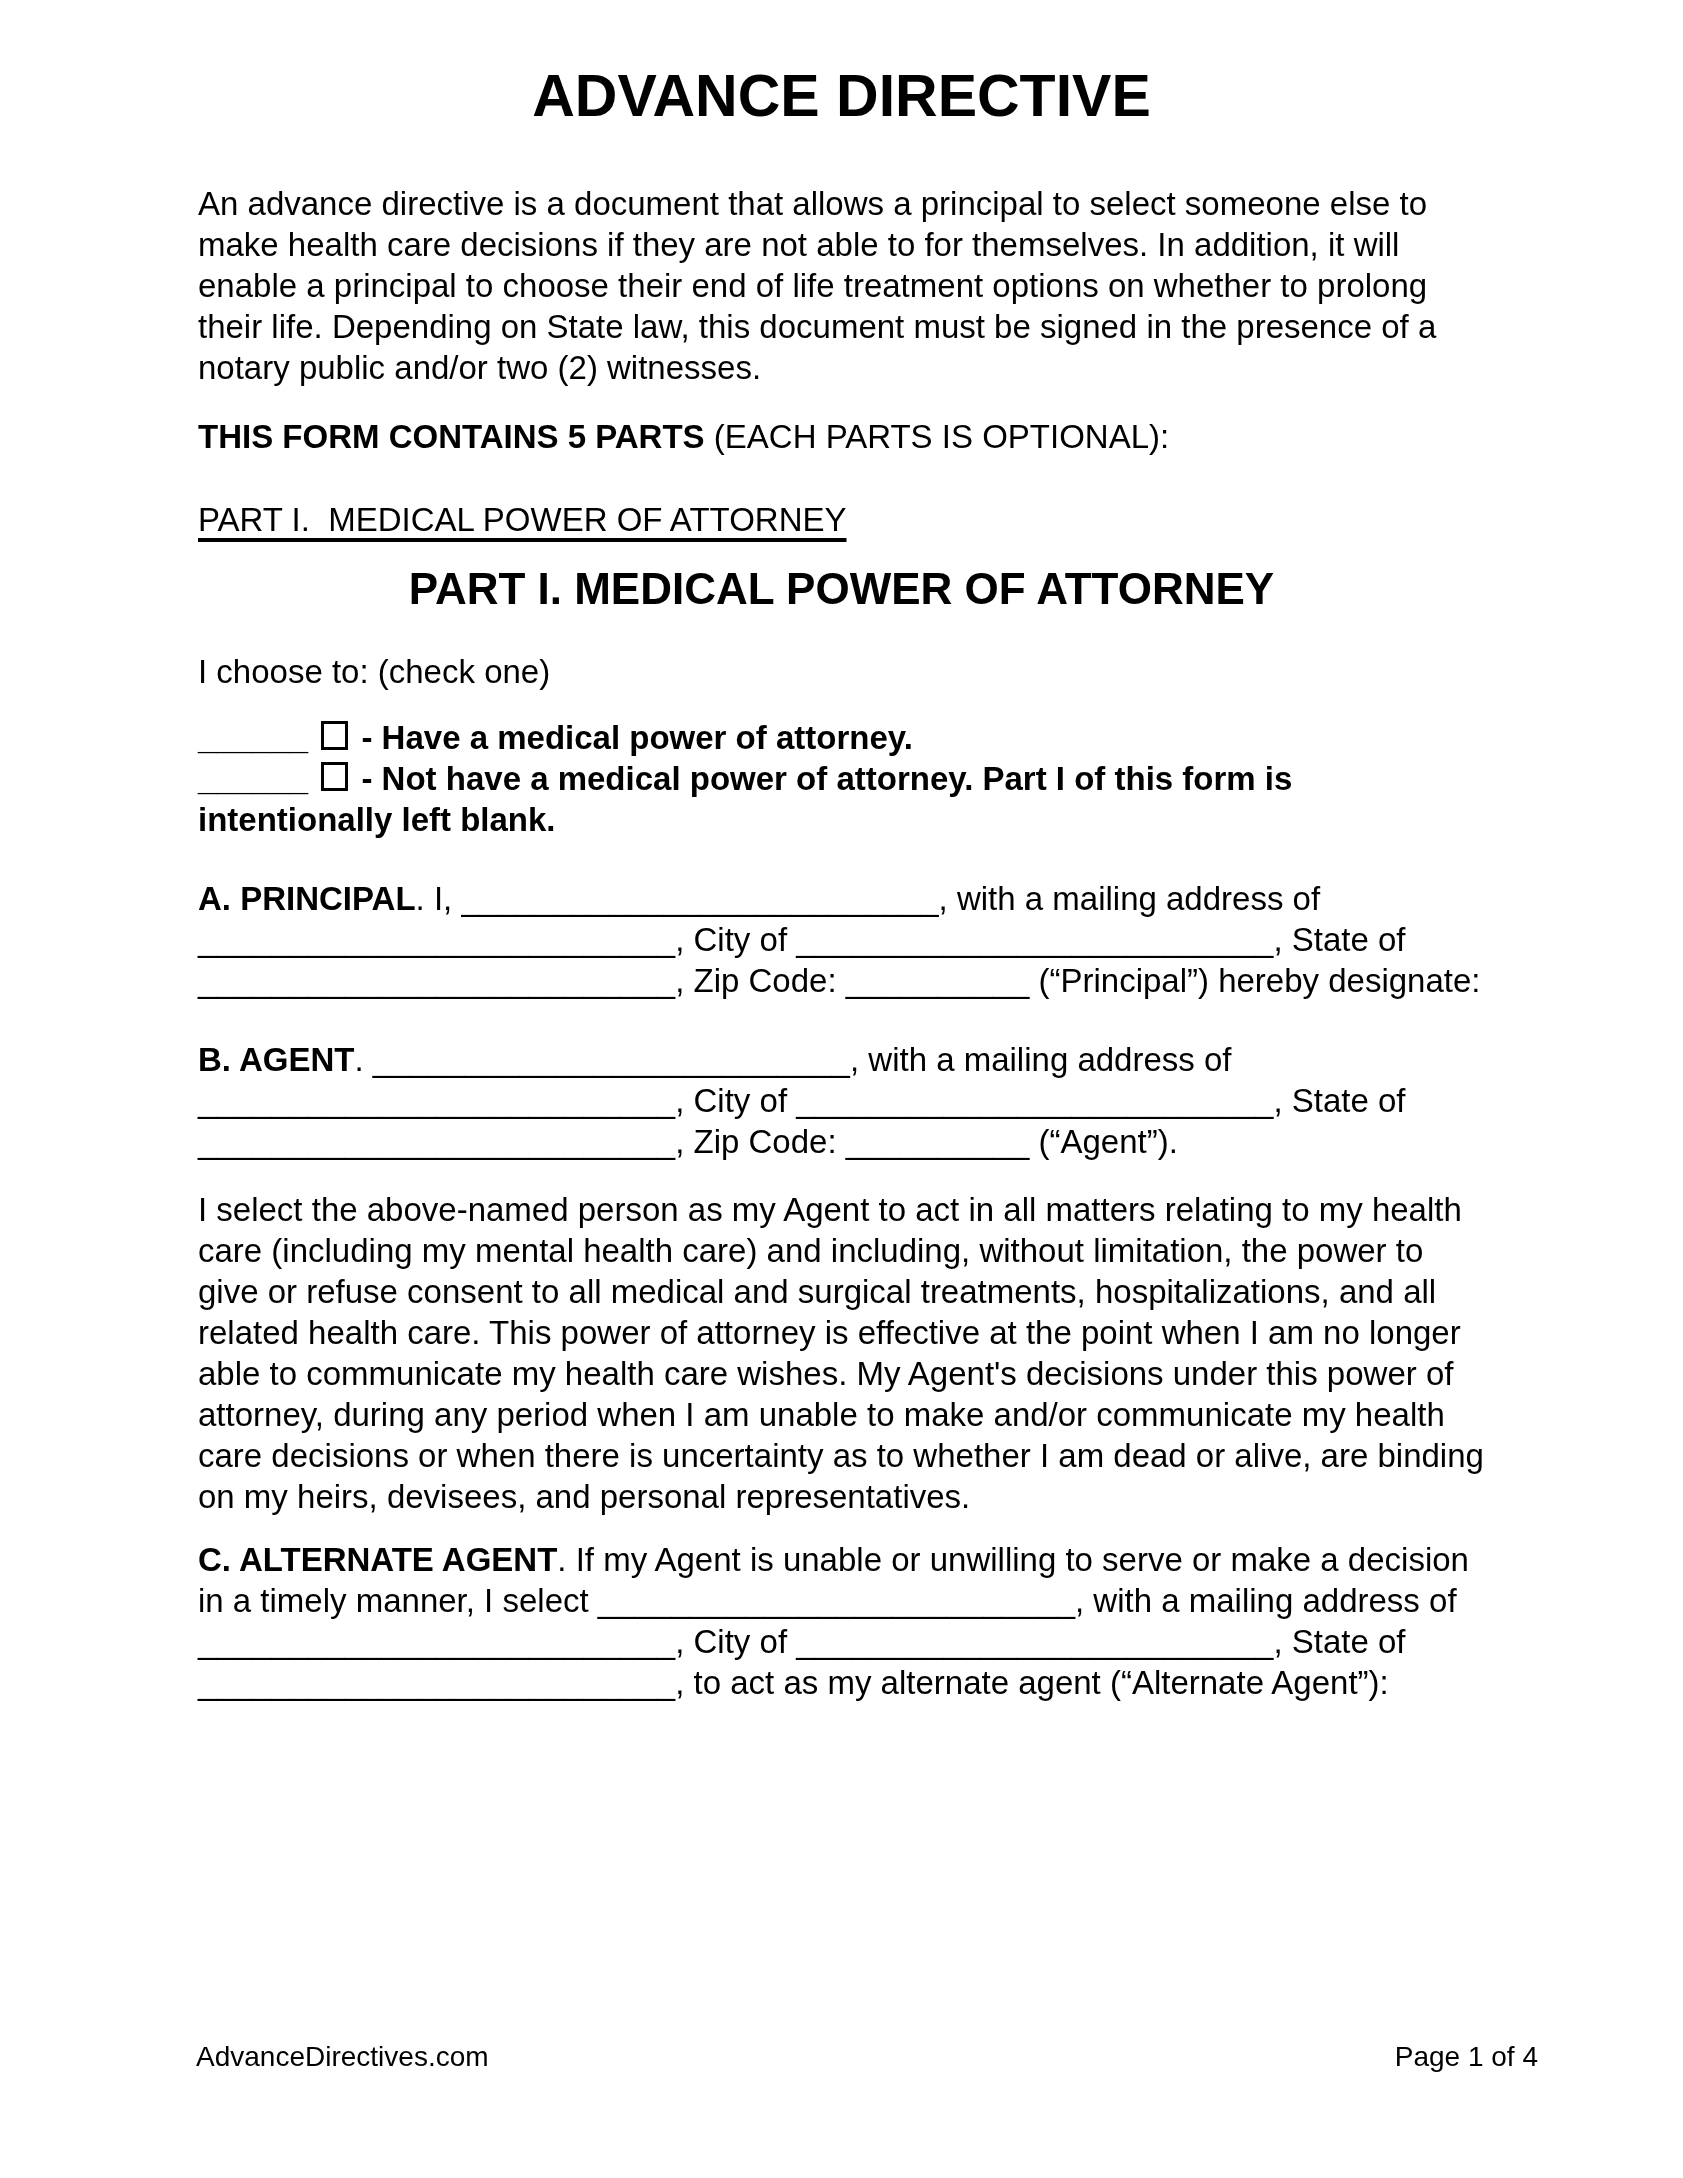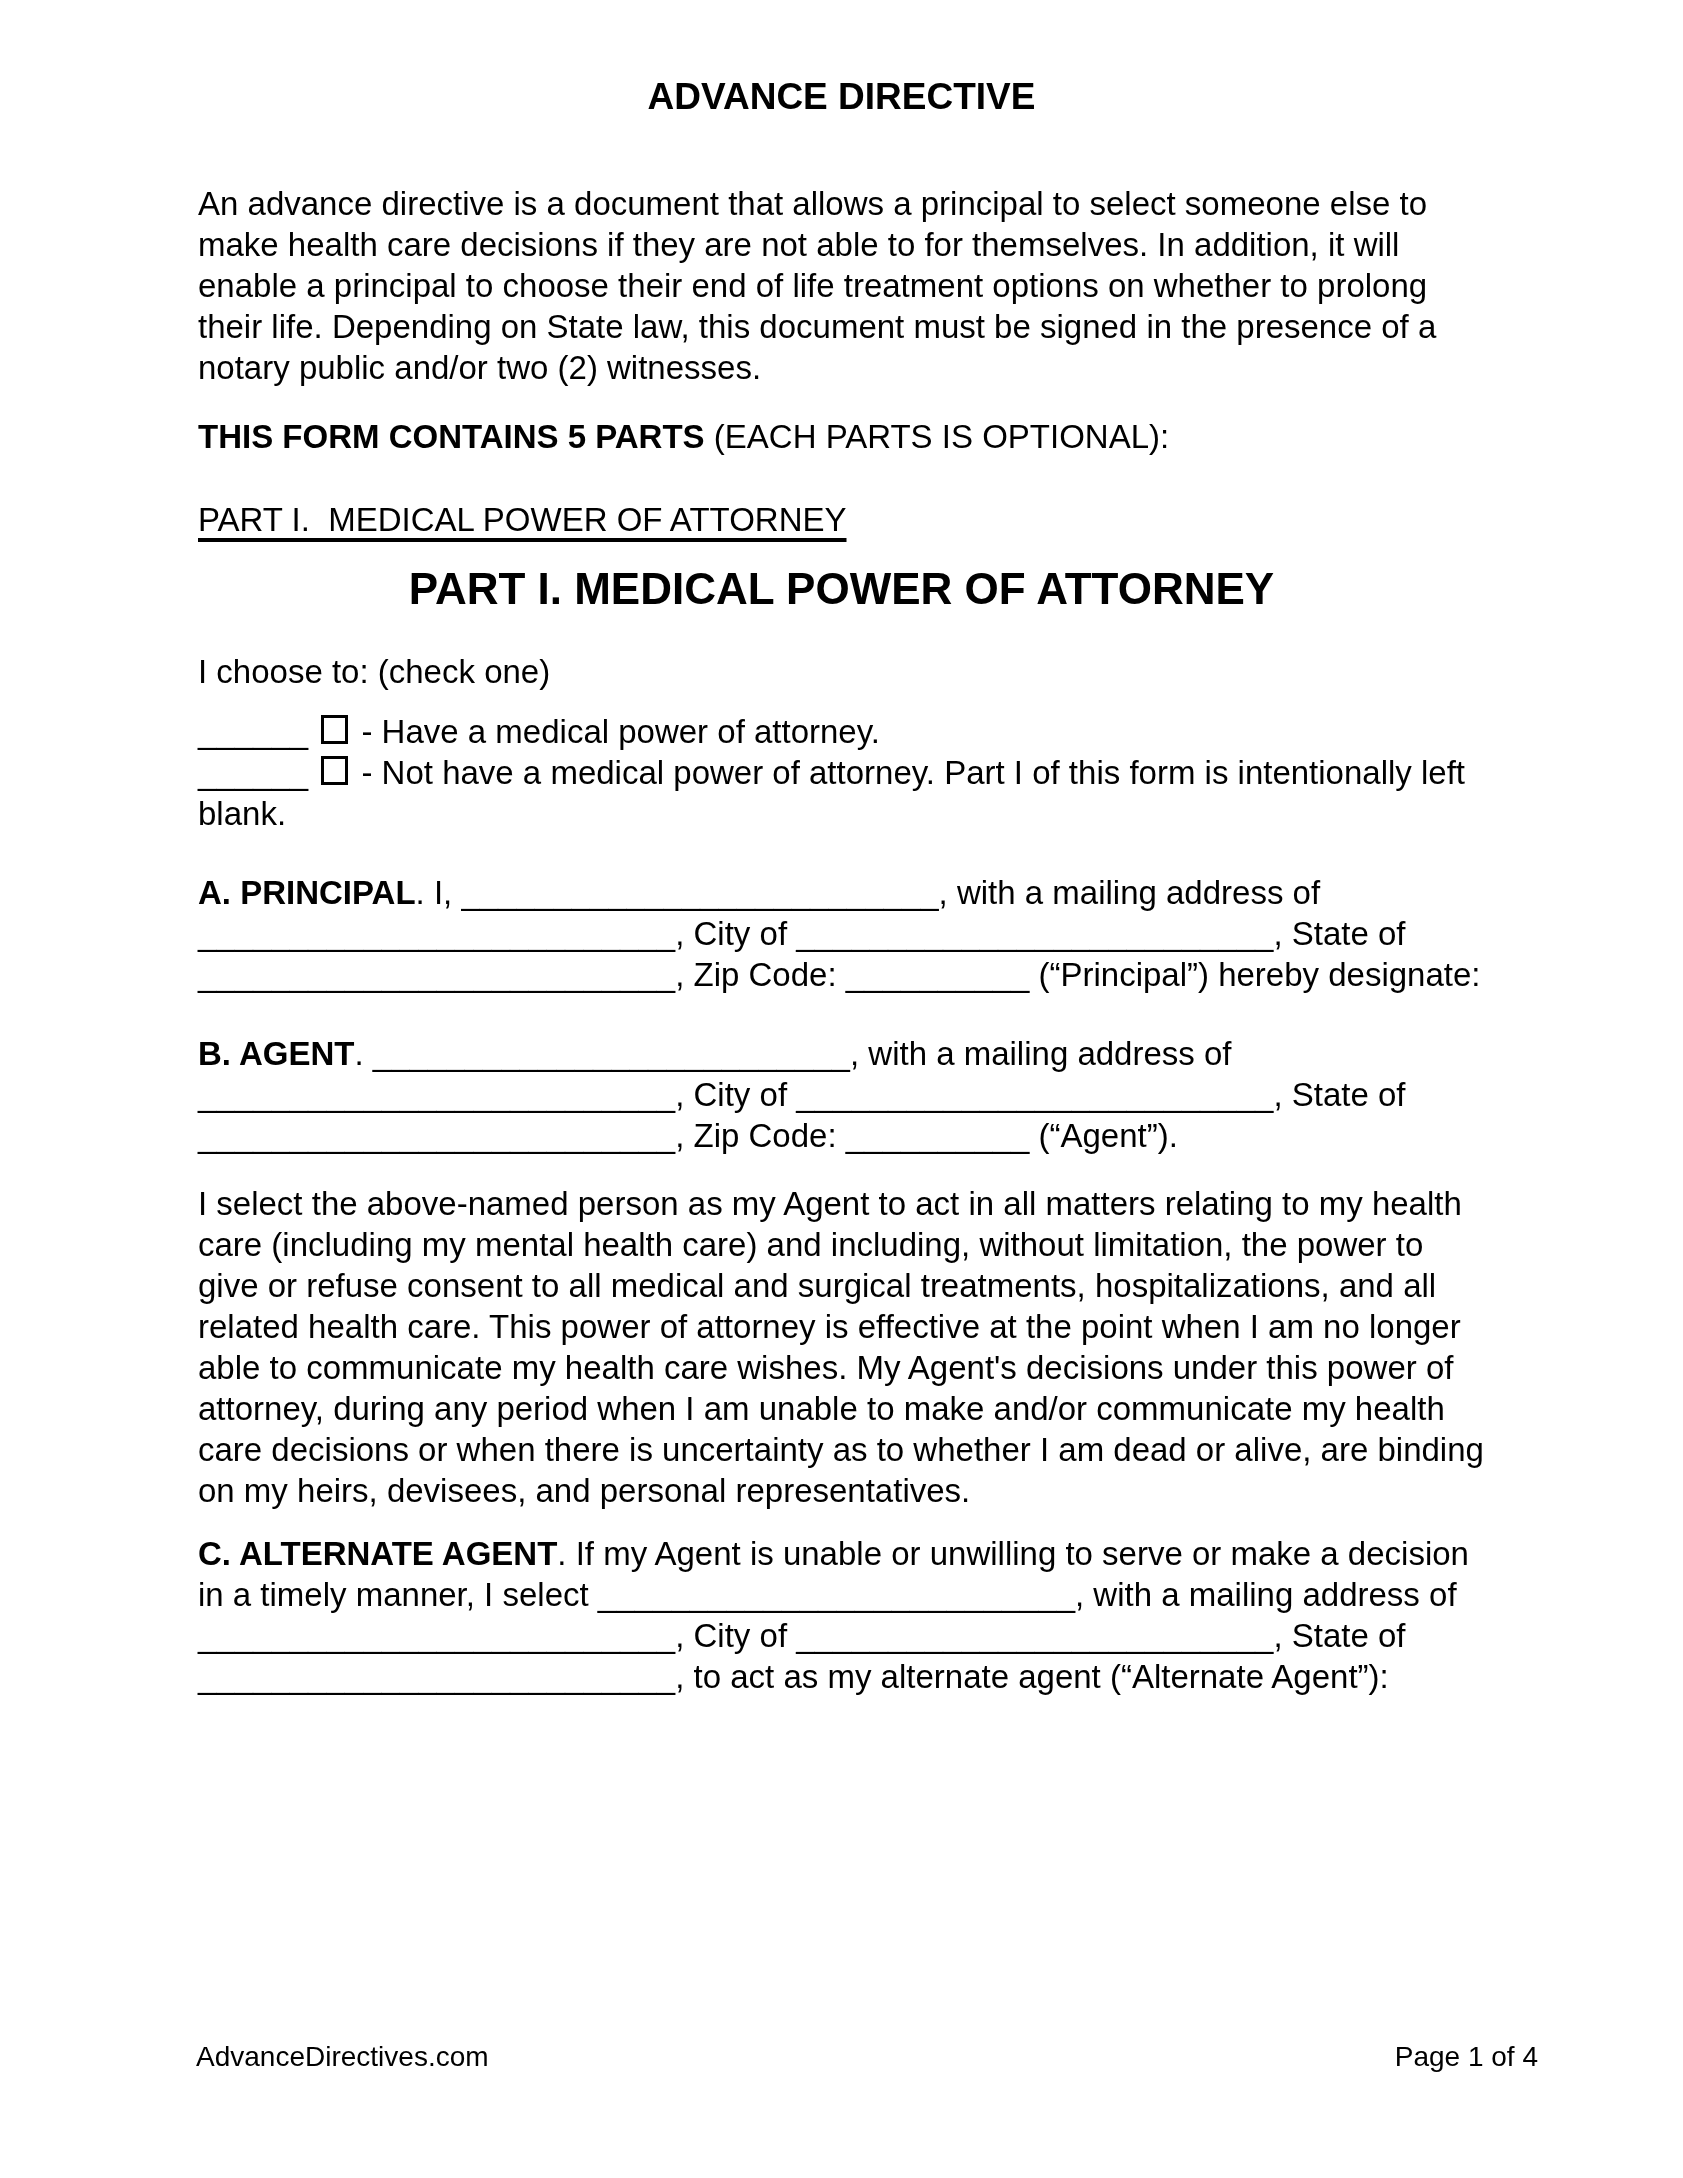--- a/index.html
+++ b/index.html
@@ -12,38 +12,38 @@
     color: #000000;
     font-family: "Liberation Sans", sans-serif;
     font-size: 33px;
     line-height: 41px;
     box-sizing: border-box;
     padding: 61px 198px 0 198px;
     overflow: hidden;
   }
   .title {
     margin: 0 0 51px 0;
-    font-size: 37px;
+    font-size: 59px;
     line-height: 71px;
     font-weight: bold;
     text-align: center;
   }
   .para { margin: 0; }
   .mt-note   { margin-top: 28px; }
   .mt-toc1   { margin-top: 42px; }
   .mt-toc2   { margin-top: 40px; }
   .part-heading {
     margin: 22px 0 32px 0;
     font-size: 44px;
     line-height: 53px;
     font-weight: bold;
     text-align: center;
   }
   .mt-choose { margin-top: 36px; }
-  .mt-choices{ margin-top: 19px; }
+  .mt-choices{ margin-top: 25px; font-weight: bold; }
   .mt-sec    { margin-top: 38px; }
   .mt-phone  { margin-top: 30px; }
   .mt-powers { margin-top: 27px; }
   .mt-alt    { margin-top: 22px; }
   .b { font-weight: bold; }
   .u {
     text-decoration: underline;
     text-decoration-thickness: 4px;
     text-underline-offset: 7px;
   }

